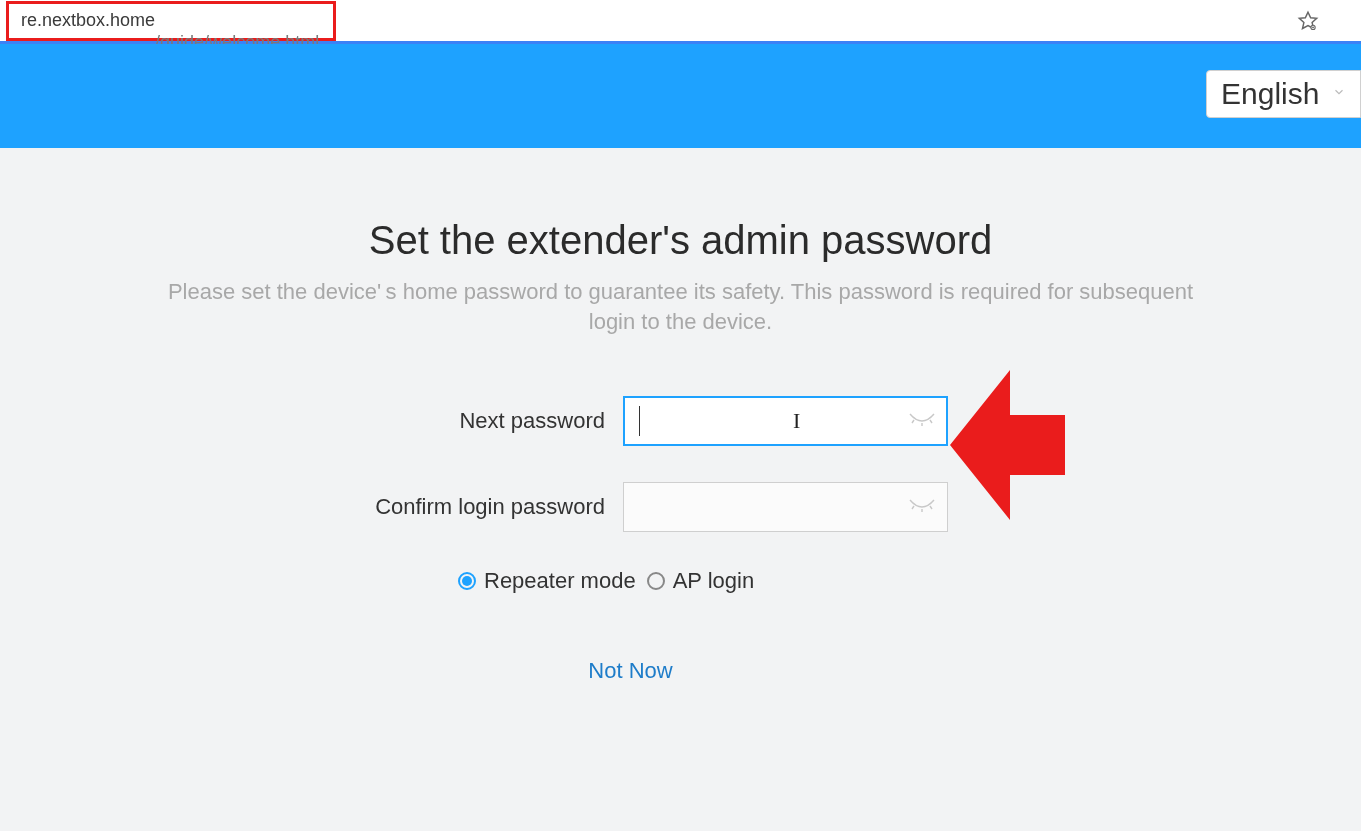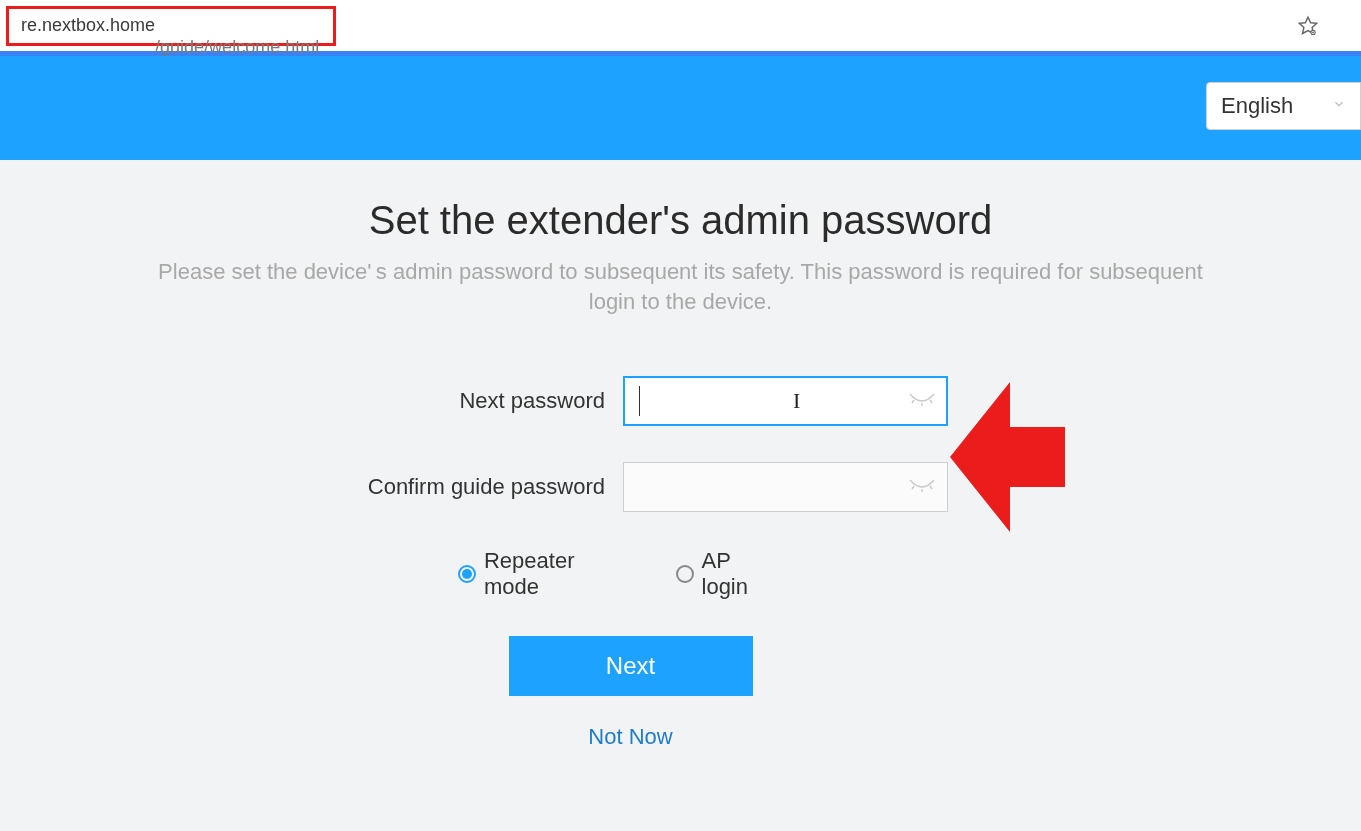--- a/index.html
+++ b/index.html
@@ -4,25 +4,25 @@
   <style>
     * { margin: 0; padding: 0; box-sizing: border-box; }
     body {
       font-family: "Segoe UI", -apple-system, sans-serif;
       background: #fff;
       width: 1361px;
       height: 831px;
       overflow: hidden;
     }
     .browser-bar {
-      height: 56px;
+      height: 44px;
       display: flex;
       align-items: center;
       padding: 0 12px 0 0;
-      border-bottom: 5px solid #3b82f6;
+      border-bottom: 3px solid #3b82f6;
       position: relative;
     }
     .url-box {
       border: 3px solid #ea1c1c;
       height: 40px;
       padding: 0 12px;
       display: flex;
       align-items: center;
       font-size: 18px;
       margin-left: 6px;
@@ -46,29 +46,29 @@
       right: 0;
       top: 26px;
       width: 155px;
       height: 48px;
       background: #fff;
       border: 1px solid #d0d0d0;
       border-radius: 4px 0 0 4px;
       display: flex;
       align-items: center;
       padding: 0 14px;
-      font-size: 22px;
+      font-size: 30px;
       color: #333;
       justify-content: space-between;
     }
     .lang-select .chev { color: #bbb; font-size: 16px; }
     .page-content {
       background: #f2f3f4;
       height: calc(831px - 44px - 104px);
-      padding-top: 38px;
+      padding-top: 70px;
       position: relative;
     }
     .title {
       text-align: center;
       font-size: 40px;
       font-weight: 400;
       color: #2b2b2b;
     }
     .subtitle {
       text-align: center;
@@ -132,21 +132,21 @@
     }
     .caret-line {
       position:absolute;
       left:16px; top:10px; bottom:10px;
       width:1px; background:#333;
     }
     .radio-group {
       width: 325px;
       display: flex;
       align-items: center;
-      gap: 40px;
+      gap: 11px;
       font-size: 22px;
       color: #333;
     }
     .radio-item { display: flex; align-items: center; gap: 8px; }
     .radio-dot {
       width: 18px; height: 18px;
       border: 2px solid #888;
       border-radius: 50%;
       display: inline-flex;
       align-items: center;
@@ -220,41 +220,41 @@
       <svg width="14" height="14" viewBox="0 0 24 24" fill="none" stroke="currentColor" stroke-width="2">
           <path d="M6 9l6 6 6-6"></path>
         </svg>
     </span>
   </div>
 </div>
 
 <div class="page-content">
 
   <h1 class="title">Set the extender's admin password</h1>
-  <p class="subtitle">Please set the device' s admin password to subsequent its safety. This password is required for subsequent login to the device.</p>
+  <p class="subtitle">Please set the device' s home password to guarantee its safety. This password is required for subsequent login to the device.</p>
 
   <div class="form form-inner">
 
     <div class="row">
       <div class="label">Next password</div>
       <div class="field-wrap">
         <input type="password" class="text-field focused" value="" style="">
         <span class="caret-line"></span>
         <span class="text-cursor">I</span>
         <span class="eye-icon">
           <svg width="28" height="18" viewBox="0 0 28 18" fill="none" stroke="currentColor" stroke-width="1.4">
             <path d="M2 4 q12 14 24 0"></path>
             <path d="M6 10 l-2 3 M14 13 l0 3 M22 10 l2 3"></path>
           </svg>
         </span>
       </div>
     </div>
 
     <div class="row">
-      <div class="label">Confirm guide password</div>
+      <div class="label">Confirm login password</div>
       <div class="field-wrap">
         <input type="password" class="text-field" value="" style="">
         <span class="eye-icon">
           <svg width="28" height="18" viewBox="0 0 28 18" fill="none" stroke="currentColor" stroke-width="1.4">
             <path d="M2 4 q12 14 24 0"></path>
             <path d="M6 10 l-2 3 M14 13 l0 3 M22 10 l2 3"></path>
           </svg>
         </span>
       </div>
     </div>
@@ -266,21 +266,20 @@
           <span>Repeater mode</span>
         </div>
         <div class="radio-item">
           <span class="radio-dot"></span>
           <span>AP login</span>
         </div>
       </div>
     </div>
 
     <div class="btn-row">
-      <button class="next-btn">Next</button>
       <a class="not-now">Not Now</a>
     </div>
 
   </div>
 
   <div class="big-arrow">
     <svg width="120" height="170" viewBox="0 0 120 170">
       <polygon points="0,85 60,10 60,55 115,55 115,115 60,115 60,160" fill="#ea1c1c"></polygon>
     </svg>
   </div>

